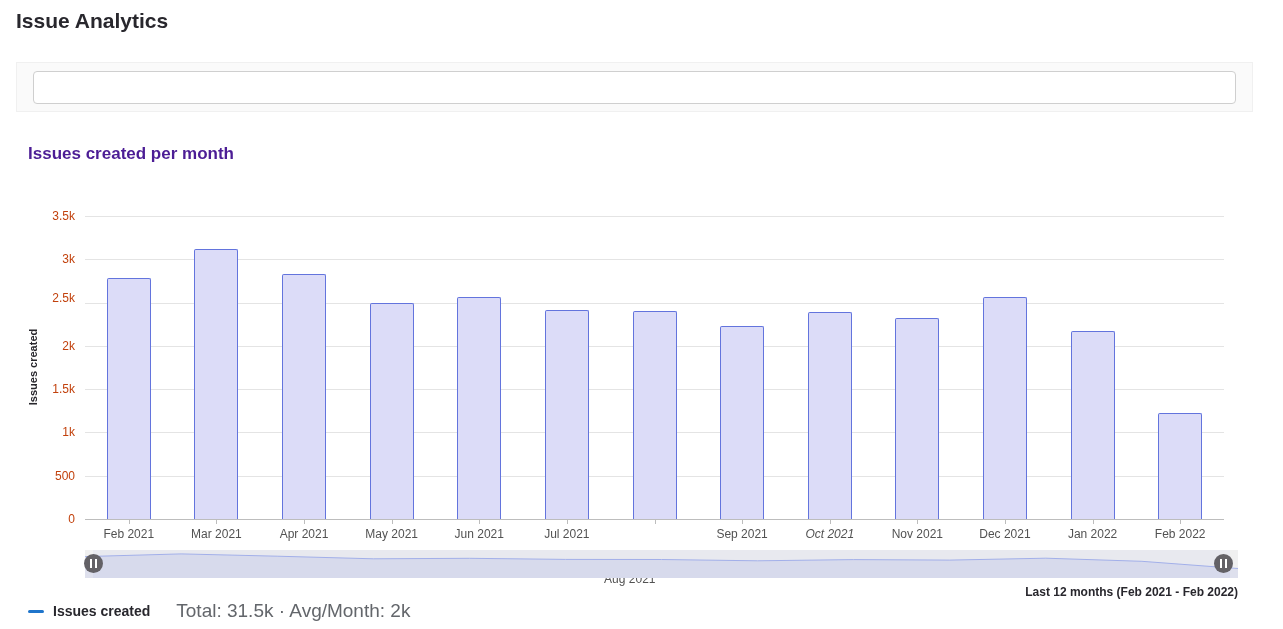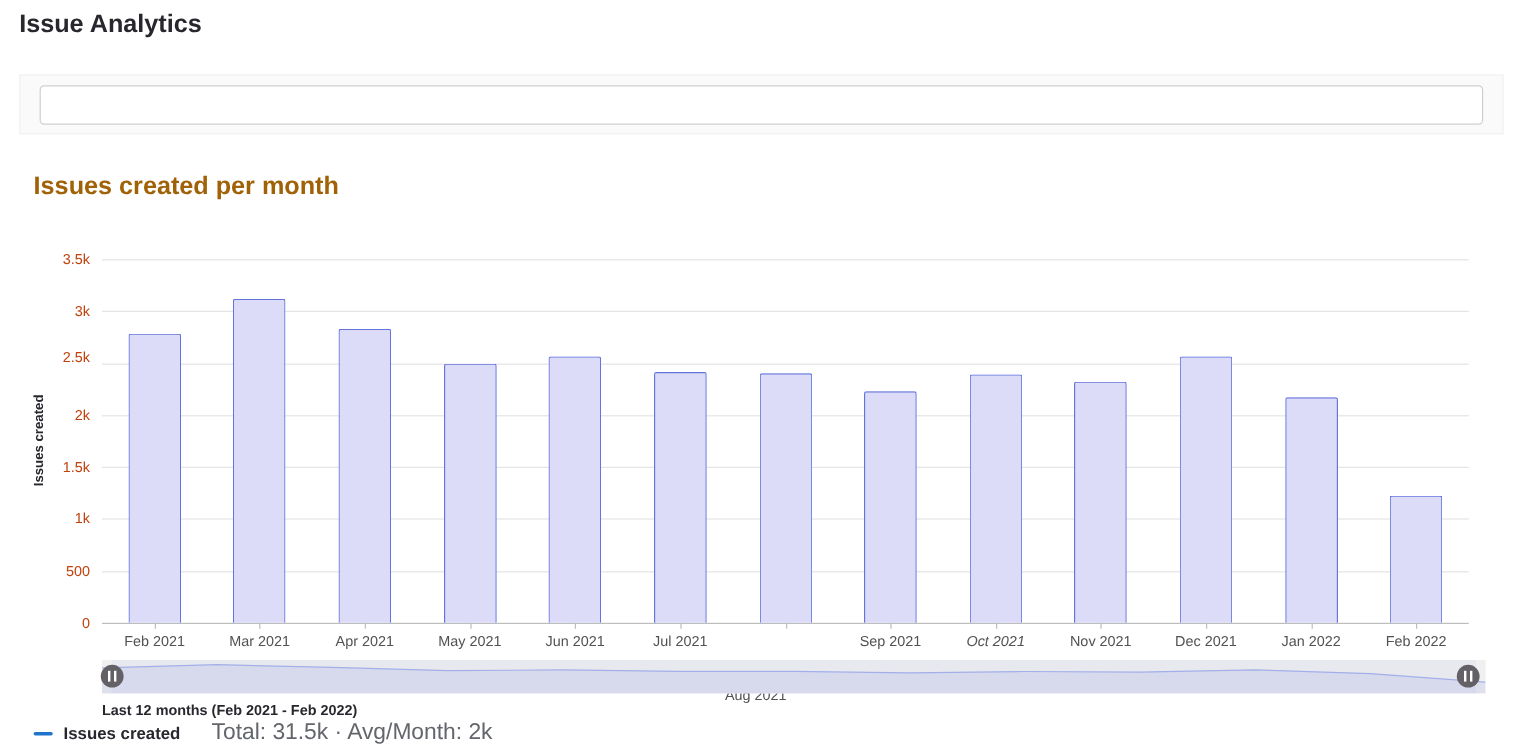--- a/index.html
+++ b/index.html
@@ -34,21 +34,21 @@
   }
   .recent-searches .chev { color: #89888d; font-size: 12px; line-height: 1; margin-top: -3px; }
   .filter-input {
     flex: 1; border: none; outline: none; padding: 0 12px;
     font-family: inherit; font-size: 14px; color: #28272d; background: transparent;
   }
   .filter-input::placeholder { color: #949494; }
   
   .chart-title {
     position: absolute; left: 28px; top: 144px;
-    font-size: 21px; font-weight: 700; color: #a16207;
+    font-size: 17px; font-weight: 700; color: #4c1d95;
   }
   .y-axis-title {
     position: absolute; left: 33px; top: 367px;
     transform: translate(-50%, -50%) rotate(-90deg);
     font-size: 11px; font-weight: 700; color: #28272d; white-space: nowrap;
   }
   .plot-area { position: absolute; left: 85px; top: 216px; width: 1139px; height: 303px; }
   .gridline { position: absolute; left: 0; width: 100%; height: 1px; background: #e4e4e4; }
   .gridline.axis-line { background: #bdbdbd; }
   .ytick-label {
@@ -80,21 +80,21 @@
   .slider-handle {
     position: absolute; top: 50%; width: 19px; height: 19px;
     margin-top: -10px; border-radius: 50%; background: #636166;
     display: flex; align-items: center; justify-content: center; cursor: ew-resize;
   }
   .slider-handle.left { left: -1px; }
   .slider-handle.right { right: 5px; }
   .pause-icon { width: 7px; height: 9px; border-left: 2px solid #fff; border-right: 2px solid #fff; }
   .slider-range-label {
     position: absolute; left: 85px; top: 585px; width: 1153px;
-    text-align: left; font-size: 12px; font-weight: 700; color: #28272d;
+    text-align: right; font-size: 12px; font-weight: 700; color: #28272d;
   }
   
   .legend {
     position: absolute; left: 28px; top: 601px; height: 20px;
     display: flex; align-items: center;
   }
   .legend-marker { width: 16px; height: 3px; border-radius: 2px; background: #1f75cb; margin-right: 9px; }
   .legend-series { font-size: 14px; font-weight: 700; color: #28272d; }
   .legend-summary { font-size: 19px; color: #63666b; margin-left: 26px; }
 </style>

